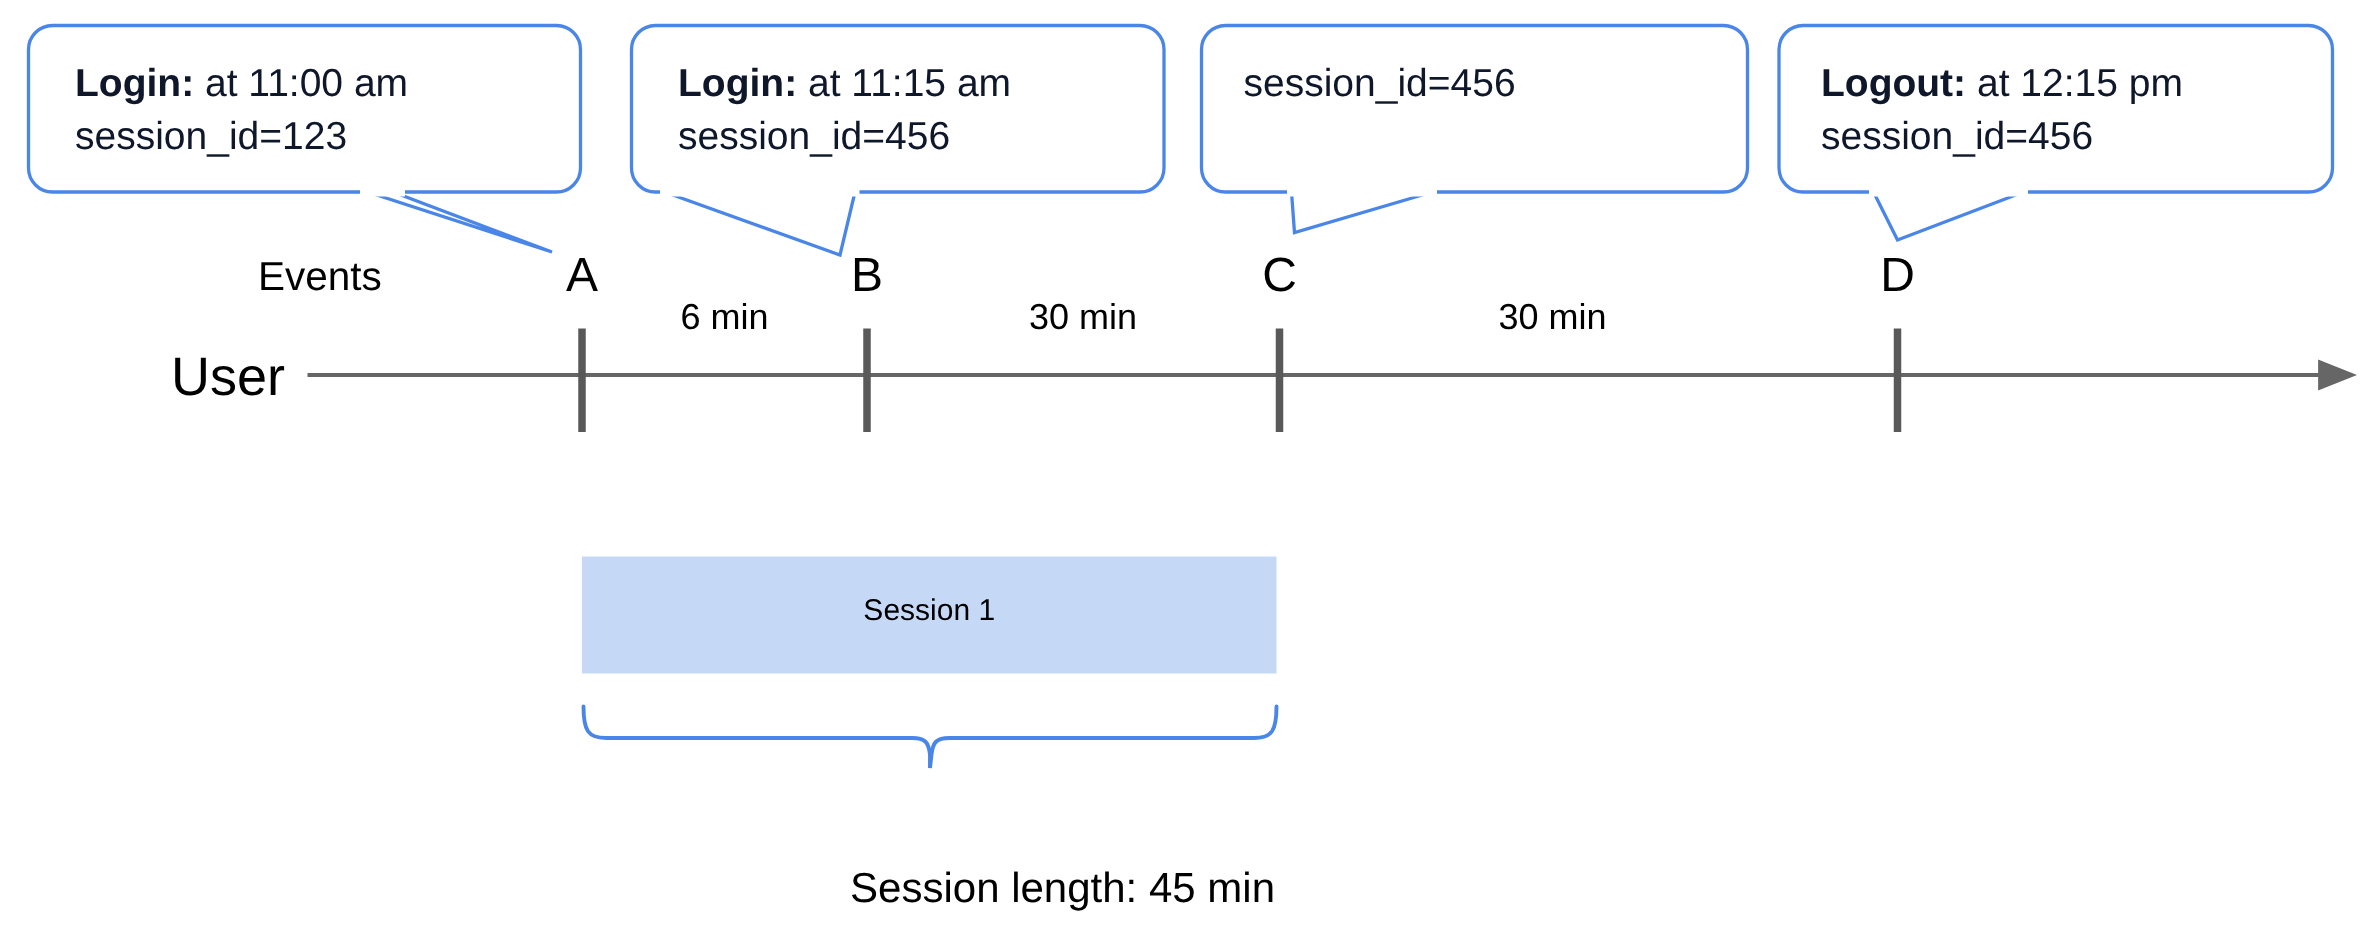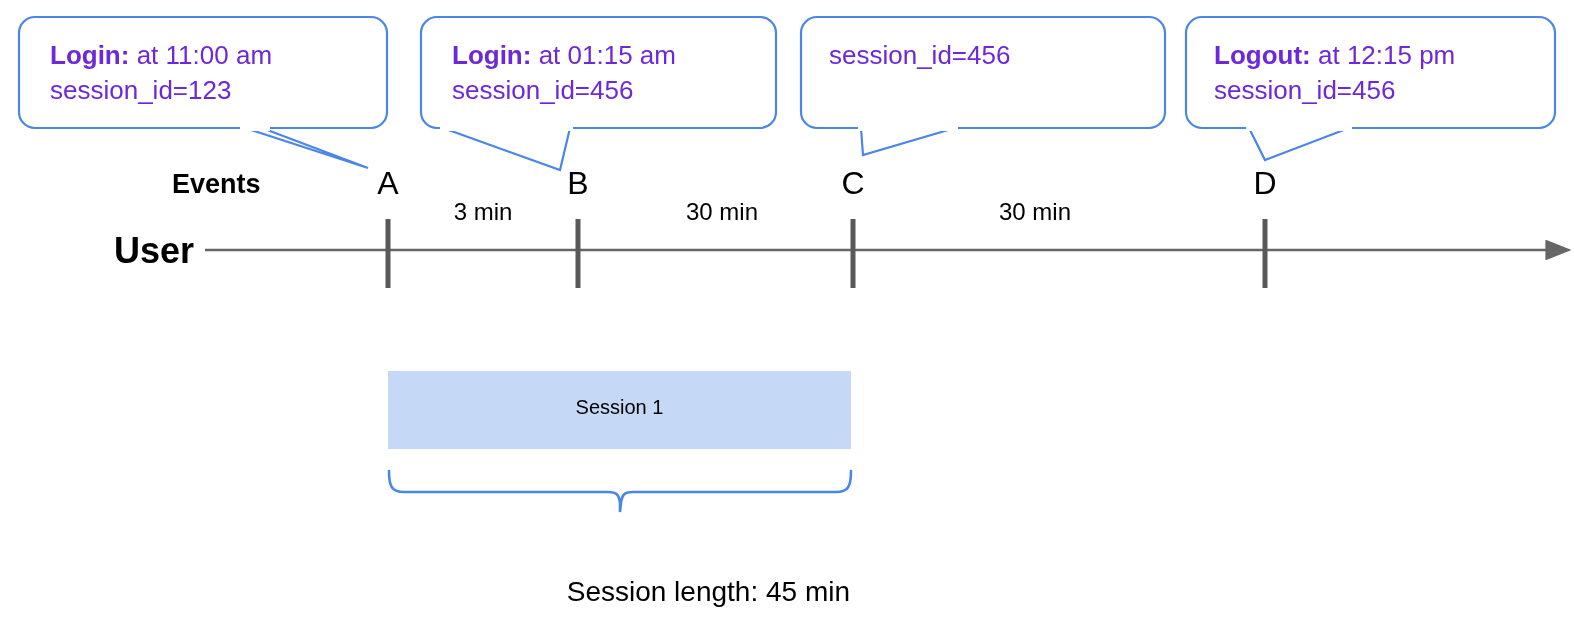--- a/index.html
+++ b/index.html
@@ -8,29 +8,28 @@
     font-family:"Liberation Sans","DejaVu Sans",sans-serif;
     color:#000000;
   }
   #stage{position:absolute;left:0;top:0;width:1574px;height:630px;}
   svg.layer{position:absolute;left:0;top:0;width:1574px;height:630px;overflow:visible;}
 
   .callout-text{
     position:absolute;
     font-size:26px;
     line-height:35px;
-    color:#6d28d9;
+    color:#0f172a;
     white-space:nowrap;
   }
   .callout-text .lbl{font-weight:bold;}
 
   .axis-label{
     position:absolute;
     white-space:nowrap;
-    font-weight:bold;
   }
   .lane-name{font-size:36px;margin-left:25px;}
   .row-name{font-size:27px;}
   .tick-letter{
     position:absolute;
     font-size:32px;
     white-space:nowrap;
     text-align:center;
   }
   .gap-label{
@@ -105,21 +104,21 @@
     <div>
       <span class="lbl">Login:</span>
       <span>at 11:00 am</span>
     </div>
     <div>session_id=123</div>
   </div>
 
   <div class="callout-text" style="left:452px;top:38px;">
     <div>
       <span class="lbl">Login:</span>
-      <span>at 01:15 am</span>
+      <span>at 11:15 am</span>
     </div>
     <div>session_id=456</div>
   </div>
 
   <div class="callout-text" style="left:829px;top:38px;">
     <div>session_id=456</div>
   </div>
 
   <div class="callout-text" style="left:1214px;top:38px;">
     <div>
@@ -130,21 +129,21 @@
   </div>
 
   <div class="axis-label row-name" style="left:172px;top:169px;">Events</div>
   <div class="axis-label lane-name" style="left:89px;top:230px;">User</div>
 
   <div class="tick-letter" style="left:368px;top:165px;width:40px;">A</div>
   <div class="tick-letter" style="left:558px;top:165px;width:40px;">B</div>
   <div class="tick-letter" style="left:833px;top:165px;width:40px;">C</div>
   <div class="tick-letter" style="left:1245px;top:165px;width:40px;">D</div>
 
-  <div class="gap-label" style="left:423px;top:198px;width:120px;">3 min</div>
+  <div class="gap-label" style="left:423px;top:198px;width:120px;">6 min</div>
   <div class="gap-label" style="left:662px;top:198px;width:120px;">30 min</div>
   <div class="gap-label" style="left:975px;top:198px;width:120px;">30 min</div>
 
   <div class="session-label" style="left:388px;top:396px;width:463px;">Session 1</div>
 
   <div class="footer-label" style="left:390px;top:576px;width:460px;text-align:right;">Session length: 45 min</div>
 
 </div>
 
 </body></html>

